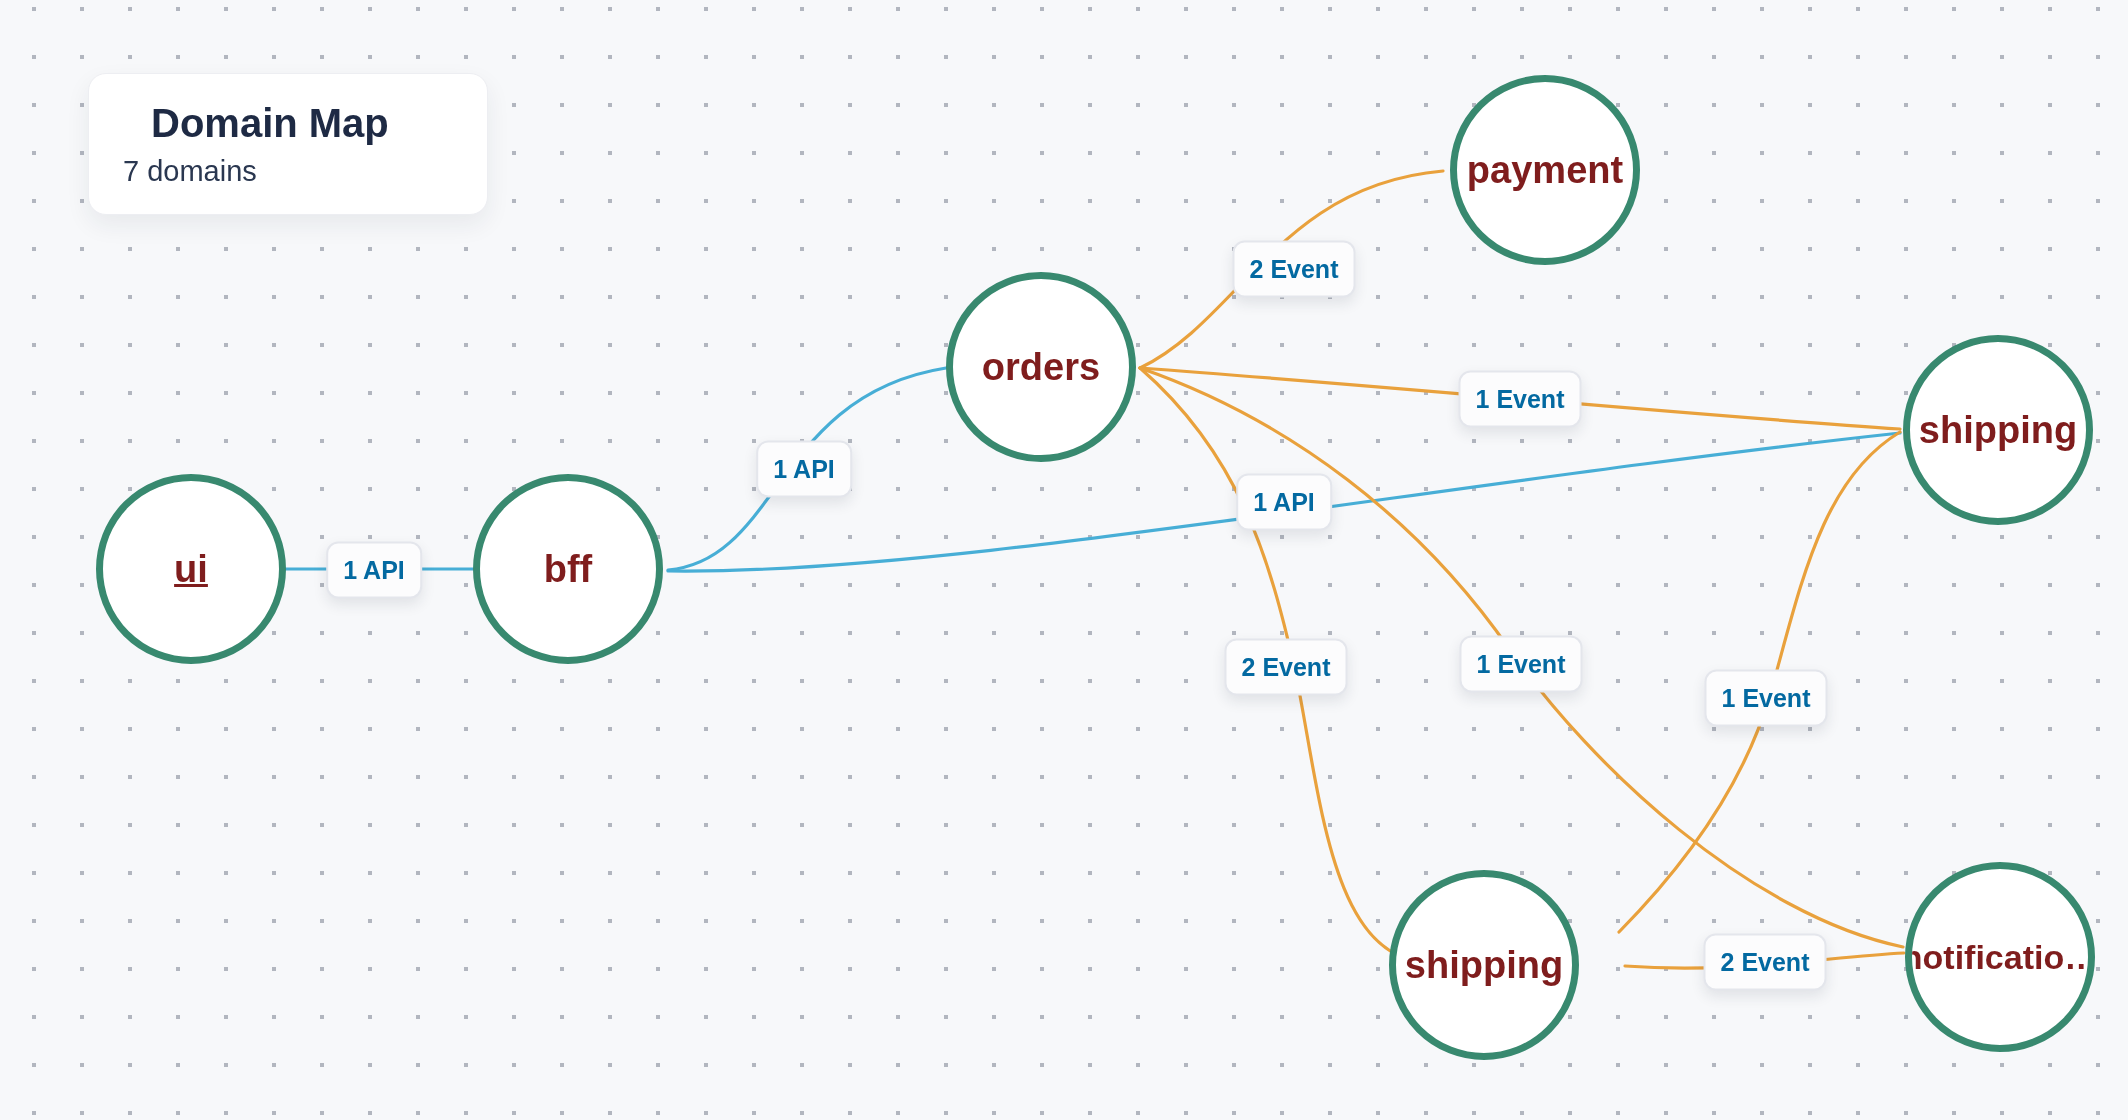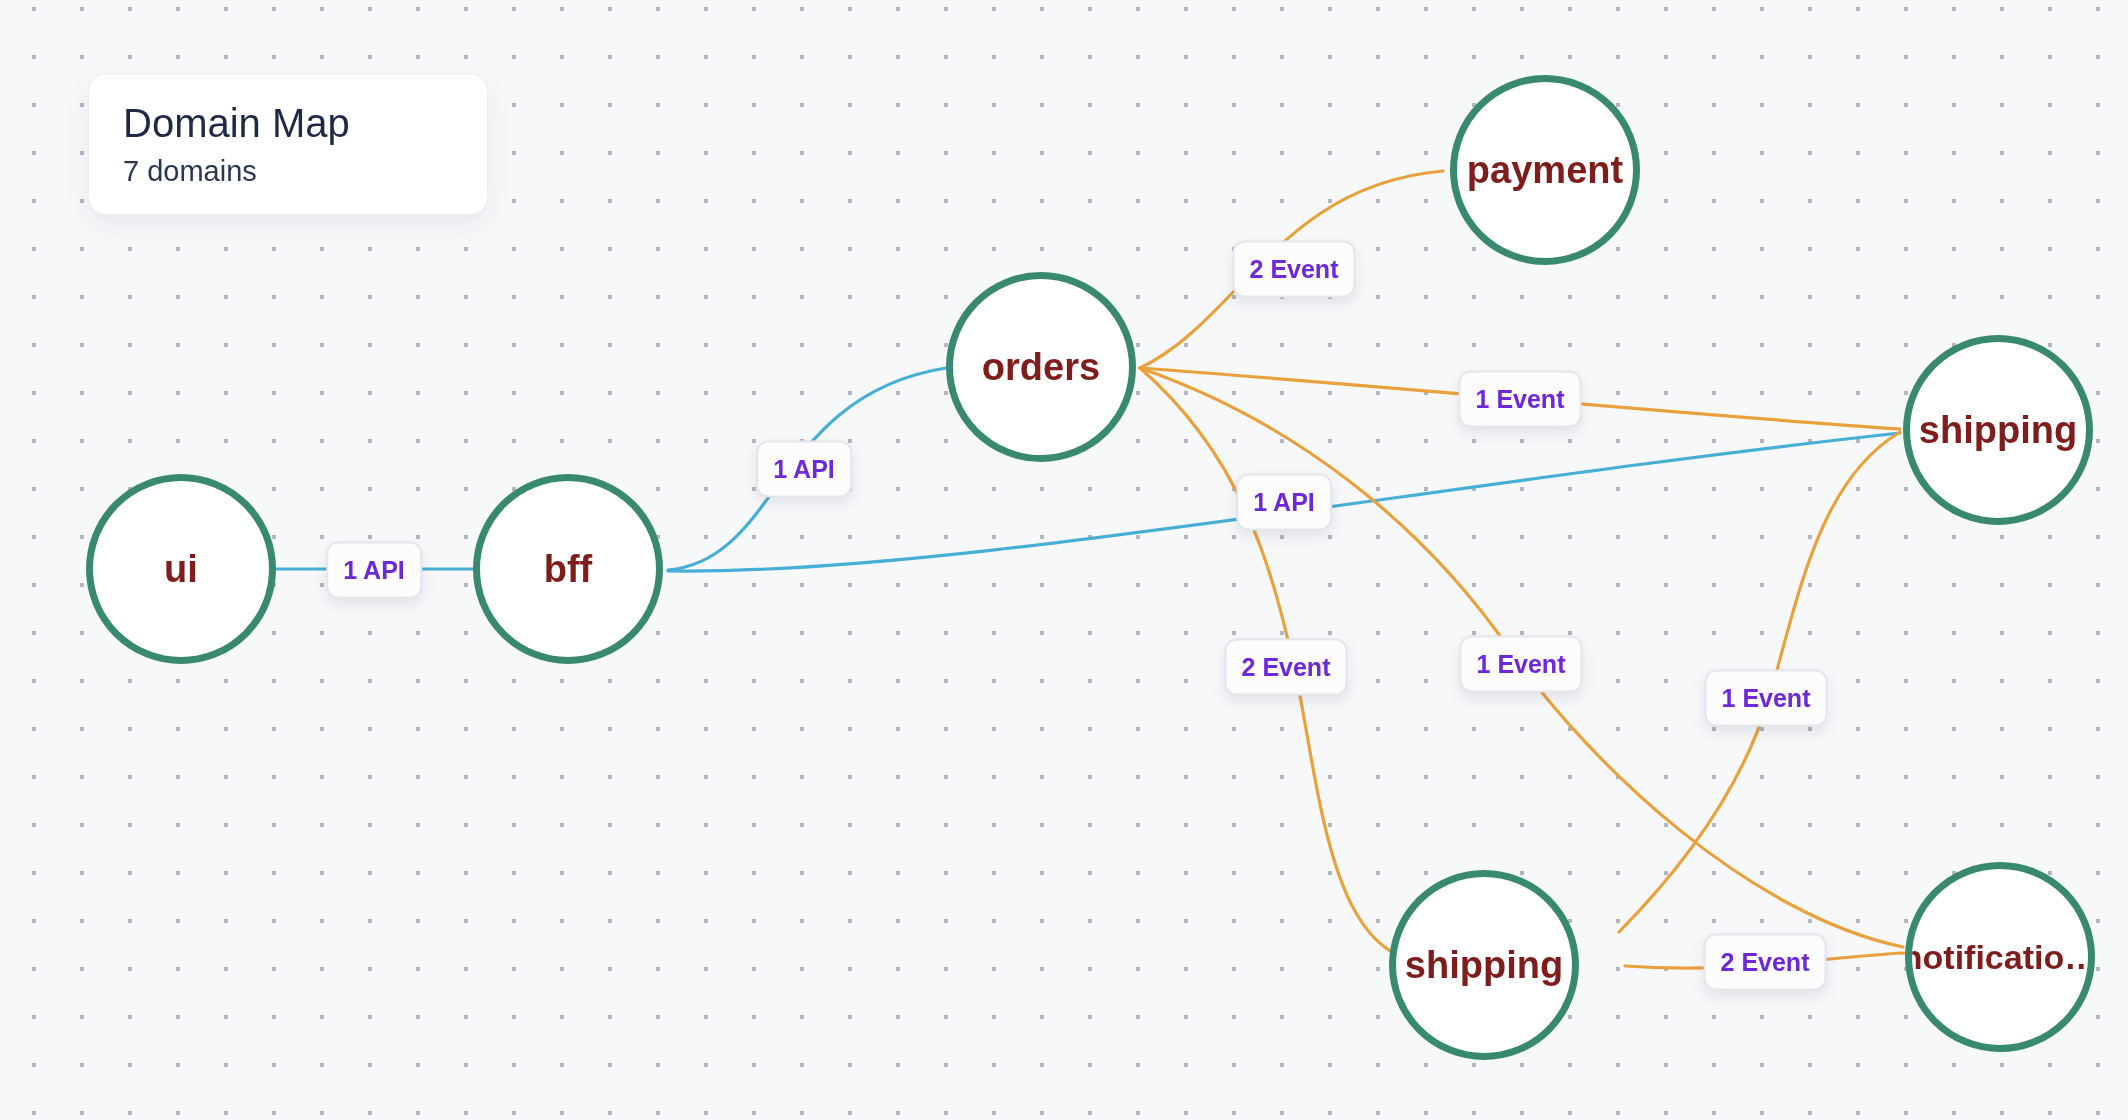--- a/index.html
+++ b/index.html
@@ -50,21 +50,21 @@
   }
   .edge-chip {
     position: absolute;
     transform: translate(-50%, -50%);
     background: #fcfcfd;
     border: 2px solid #e4e6ec;
     border-radius: 12px;
     padding: 12px 15px;
     font-size: 25px;
     font-weight: 700;
-    color: #6d28d9;
+    color: #0369a1;
     white-space: nowrap;
     box-shadow: 0 6px 14px rgba(25, 35, 55, 0.10);
     cursor: pointer;
   }
   .info-card {
     position: absolute;
     left: 88px;
     top: 73px;
     width: 400px;
     height: 142px;
@@ -74,23 +74,24 @@
     border: 1px solid #edeef2;
     border-radius: 18px;
     box-shadow: 0 10px 24px rgba(30, 40, 60, 0.07);
     display: flex;
     flex-direction: column;
     justify-content: center;
     gap: 10px;
   }
   .card-title {
     font-size: 40px;
-    font-weight: 400;
+    font-weight: 700;
     color: #1e2a44;
     line-height: 1.1;
+    margin-left: 28px;
   }
   .card-stats {
     display: flex;
     gap: 38px;
     font-size: 29px;
     font-weight: 400;
     color: #2a3750;
   }
 </style>
 </head>
@@ -115,21 +116,21 @@
       <div class="edge-chip" style="left: 804px; top: 469px;">1 API</div>
       <div class="edge-chip" style="left: 1284px; top: 502px;">1 API</div>
       <div class="edge-chip" style="left: 1294px; top: 269px;">2 Event</div>
       <div class="edge-chip" style="left: 1520px; top: 399px;">1 Event</div>
       <div class="edge-chip" style="left: 1286px; top: 667px;">2 Event</div>
       <div class="edge-chip" style="left: 1521px; top: 664px;">1 Event</div>
       <div class="edge-chip" style="left: 1766px; top: 698px;">1 Event</div>
       <div class="edge-chip" style="left: 1765px; top: 962px;">2 Event</div>
     </div>
   <div id="layer-nodes">
-      <div class="node" style="left: 86px; top: 474px;">ui</div>
+      <div class="node" style="left: 96px; top: 474px; text-decoration: underline;">ui</div>
       <div class="node" style="left: 473px; top: 474px;">bff</div>
       <div class="node" style="left: 946px; top: 272px;">orders</div>
       <div class="node" style="left: 1450px; top: 75px;">payment</div>
       <div class="node" style="left: 1903px; top: 335px;">shipping</div>
       <div class="node" style="left: 1389px; top: 870px;">shipping</div>
       <div class="node" style="left: 1905px; top: 862px; font-size: 34px;">notificatio…</div>
     </div>
 
   <div class="info-card">
     <div class="card-title">Domain Map</div>

